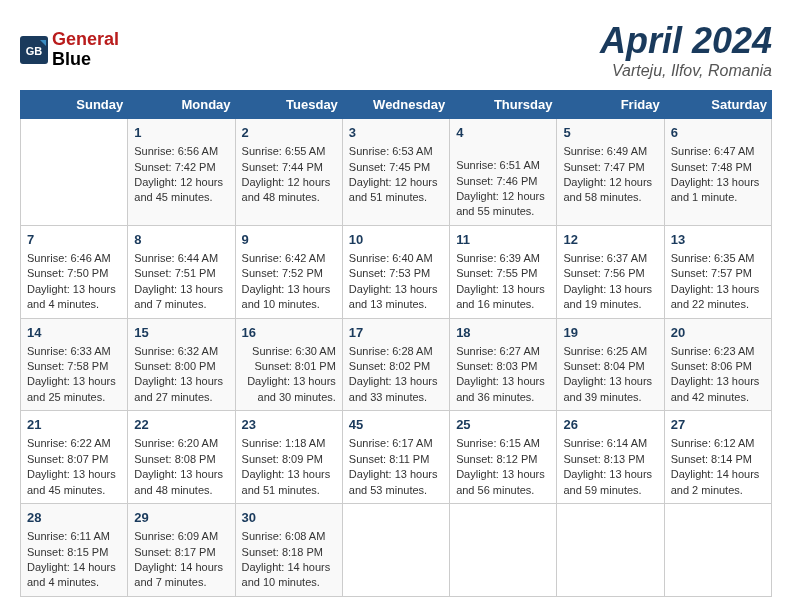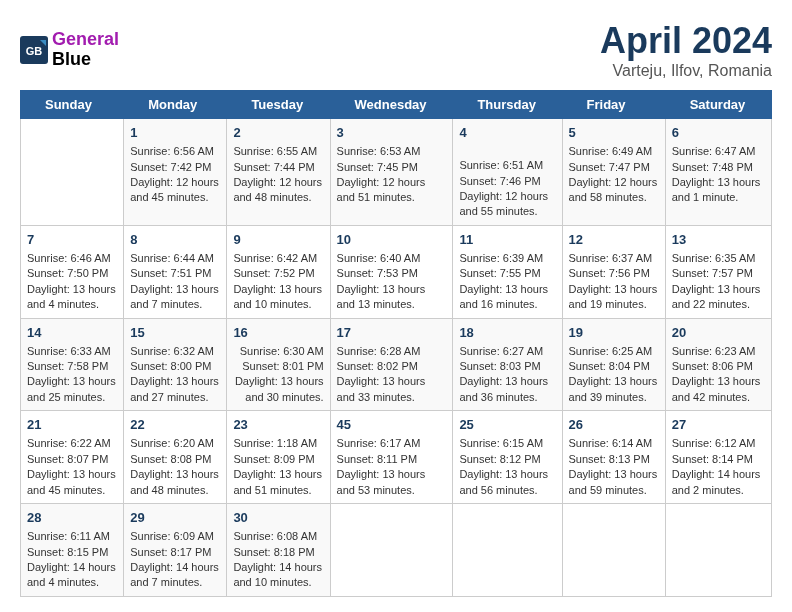--- a/index.html
+++ b/index.html
@@ -20,51 +20,52 @@
       display: flex;
       align-items: center;
     }
     .logo-text {
       font-size: 18px;
       font-weight: bold;
       color: #1a3a5c;
       line-height: 1.1;
     }
     .logo-text span {
-      color: #a21caf;
+      color: #b91c1c;
     }
     .logo-icon {
       width: 28px;
       height: 28px;
       margin-right: 4px;
     }
     .title-block {
       text-align: right;
+      font-style: italic;
     }
     .month-title {
       font-size: 36px;
       font-weight: bold;
       color: #1a3a5c;
     }
     .subtitle {
       font-size: 16px;
       color: #555;
     }
     table {
       width: 100%;
       border-collapse: collapse;
       font-size: 11px;
     }
     thead tr {
       background-color: #2a6099;
       color: #fff;
     }
     thead th {
-      padding: 6px 24px;
-      text-align: left;
+      padding: 6px 4px;
+      text-align: right;
       font-size: 13px;
       font-weight: bold;
       border: 1px solid #2a6099;
     }
     tbody tr {
       vertical-align: top;
     }
     tbody td {
       border: 1px solid #ccc;
       padding: 5px 6px;

